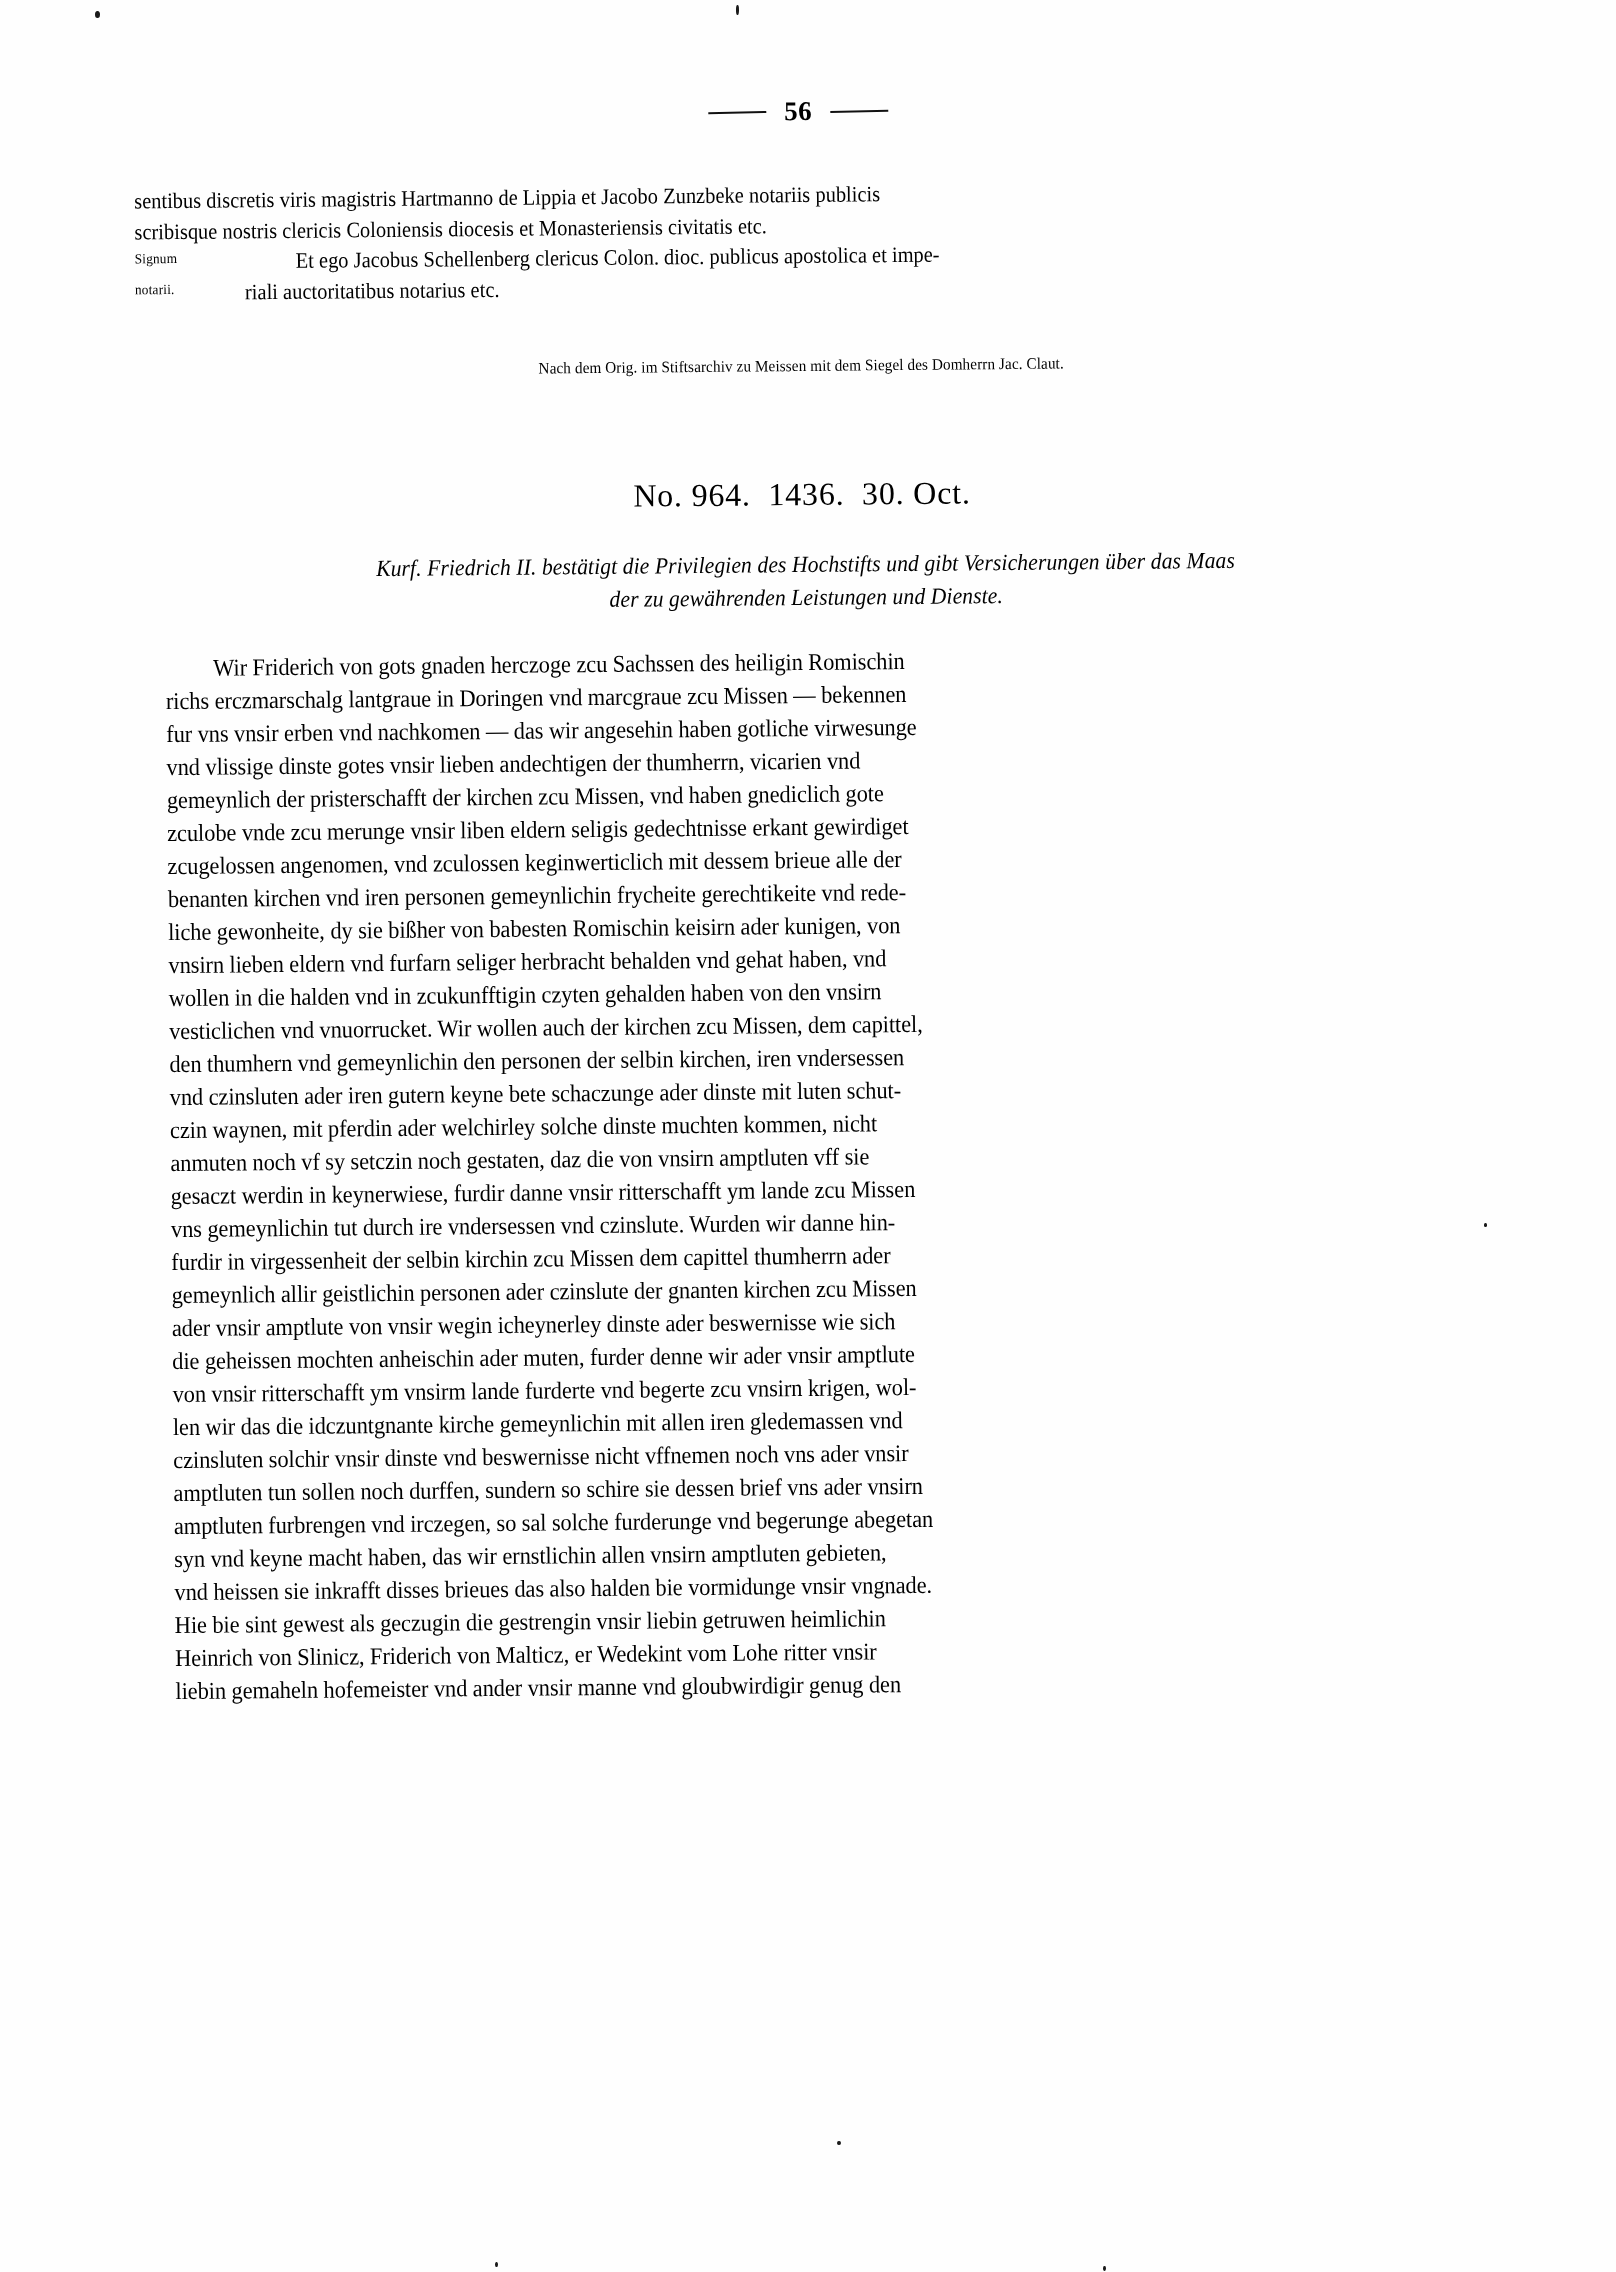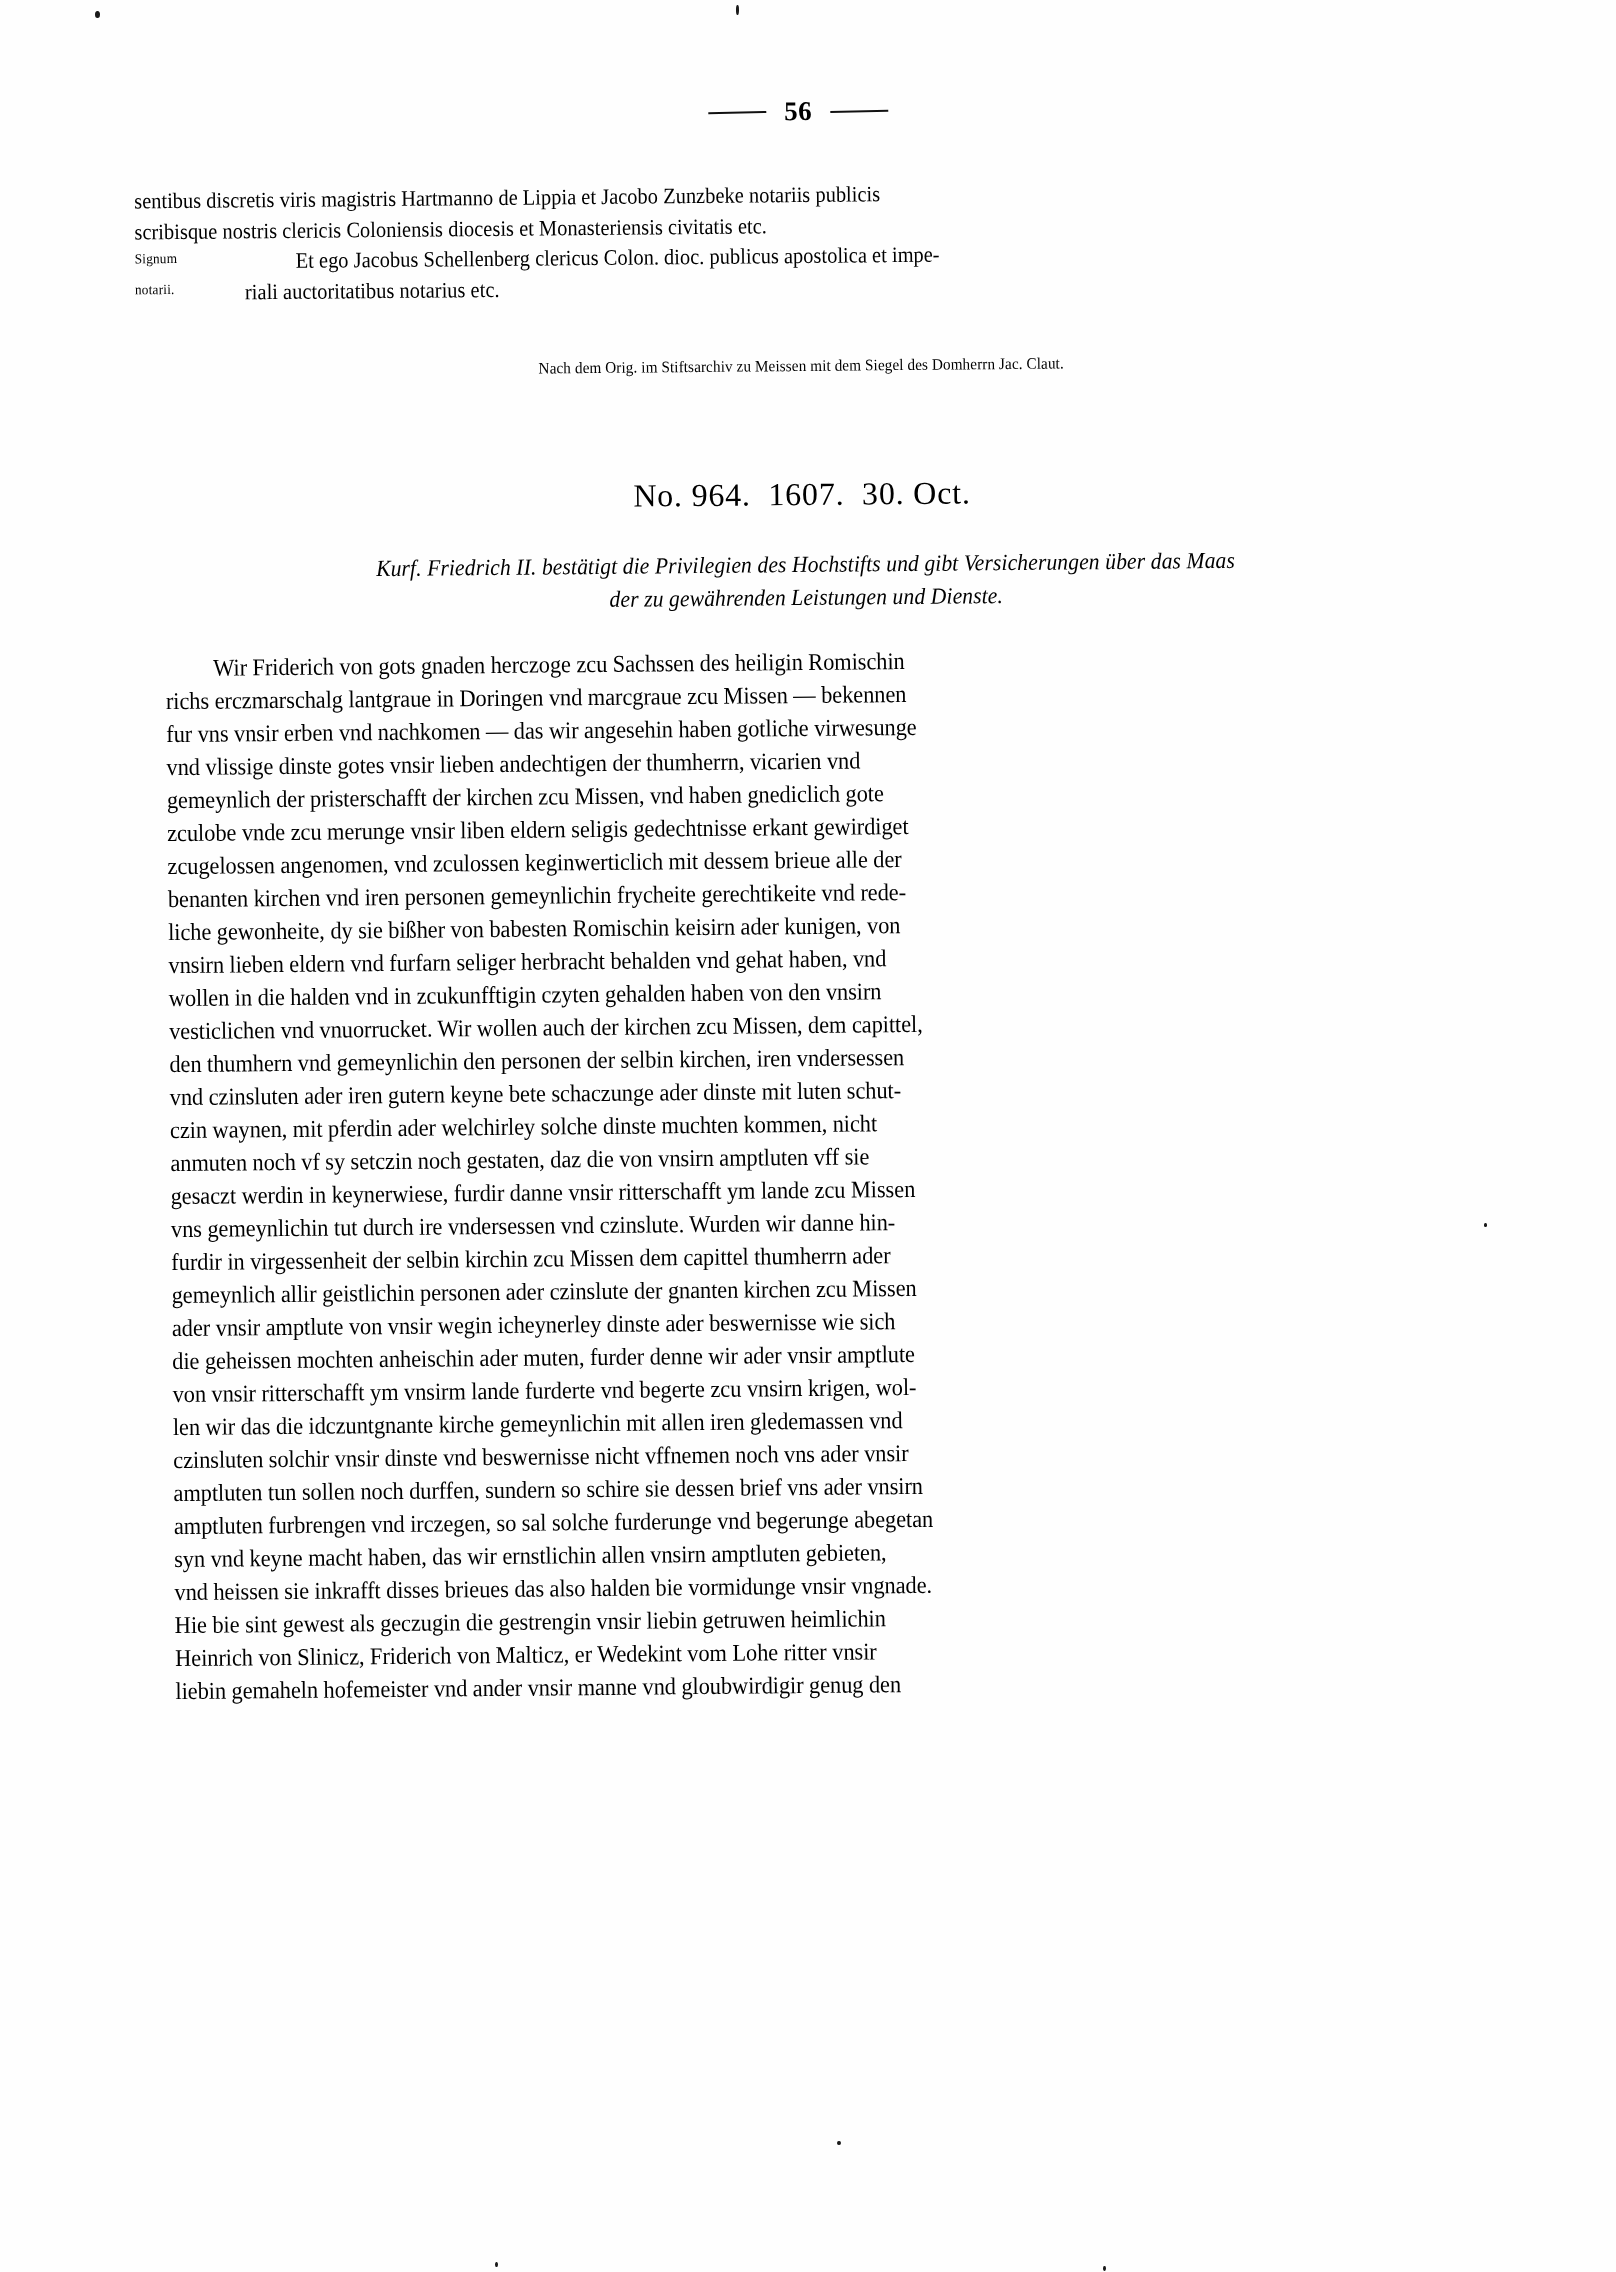--- a/index.html
+++ b/index.html
@@ -212,21 +212,21 @@
         <span class="marginal">notarii.</span>
         <span class="notary-text second">riali auctoritatibus notarius etc.</span>
       </div>
     </div>
 
     <div class="block source-note">
       <span class="line">Nach dem Orig. im Stiftsarchiv zu Meissen mit dem Siegel des Domherrn Jac. Claut.</span>
     </div>
 
     <div class="block doc-heading">
-      <span class="h">No. 964.</span><span class="sp h">&nbsp;&nbsp;</span><span class="h">1607.</span><span class="sp h">&nbsp;&nbsp;</span><span class="h">30. Oct.</span>
+      <span class="h">No. 964.</span><span class="sp h">&nbsp;&nbsp;</span><span class="h">1436.</span><span class="sp h">&nbsp;&nbsp;</span><span class="h">30. Oct.</span>
     </div>
 
     <div class="block regest">
       <div><span class="rline">Kurf. Friedrich II. bestätigt die Privilegien des Hochstifts und gibt Versicherungen über das Maas</span></div>
       <div><span class="rline">der zu gewährenden Leistungen und Dienste.</span></div>
     </div>
 
     <div class="block body-block">
       <div class="body-line indent">Wir Friderich von gots gnaden herczoge zcu Sachssen des heiligin Romischin</div>
       <div class="body-line">richs erczmarschalg lantgraue in Doringen vnd marcgraue zcu Missen — bekennen</div>

